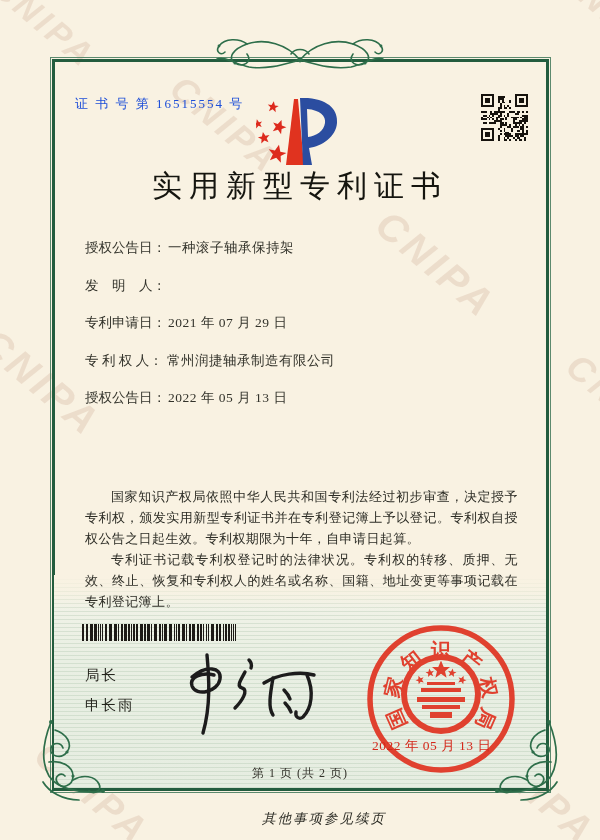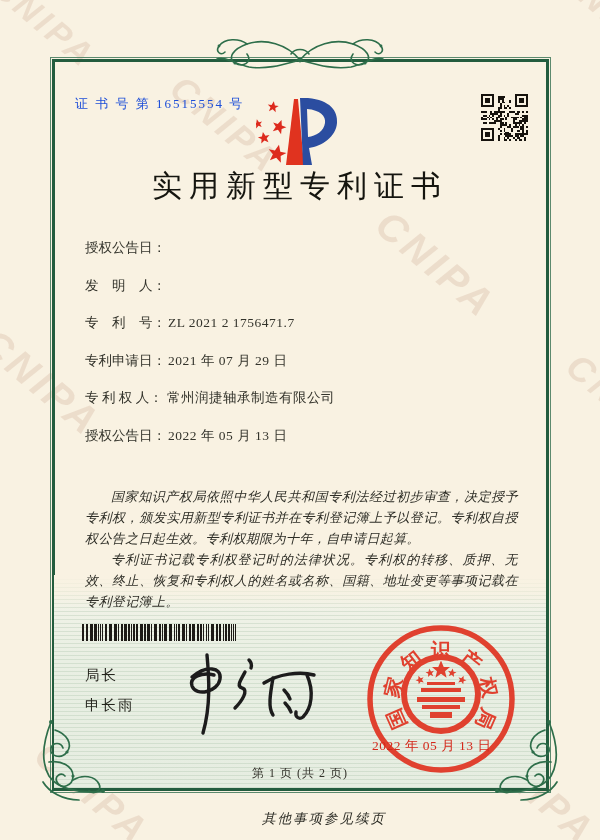--- a/index.html
+++ b/index.html
@@ -54,21 +54,21 @@
   }
   
   .fields{position:absolute;left:85px;top:239px;width:440px;z-index:5;}
   .frow{display:flex;margin-bottom:19.5px;font-size:13.5px;line-height:18px;color:#33332b;}
   .flabel{flex:0 0 80px;white-space:nowrap;}
   .fvalue{margin-left:2px;letter-spacing:0.5px;white-space:nowrap;}
   .frow.double .pair2{margin-left:64px;display:flex;}
   
   .bodytext{
     position:absolute;left:85px;top:486px;width:433px;z-index:5;
-    font-style:italic;font-size:13px;line-height:21px;color:#2d2d26;
+    font-size:13px;line-height:21px;color:#2d2d26;
     text-align:justify;
   }
   .bodytext p{margin:0;text-indent:2em;letter-spacing:0.4px;}
   
   .barcode{position:absolute;left:82px;top:624px;z-index:5;}
   .director{position:absolute;left:85px;top:666px;z-index:5;font-size:14.5px;color:#26261f;letter-spacing:2px;}
   .director div{margin-bottom:11px;}
   .signature{position:absolute;left:178px;top:645px;z-index:5;}
   .seal{position:absolute;left:364px;top:622px;z-index:5;}
   .seal-date{
@@ -366,27 +366,24 @@
     <rect x="20" y="24" width="1" height="1" fill="#17130e"></rect>
     <rect x="21" y="24" width="1" height="1" fill="#17130e"></rect>
     <rect x="23" y="24" width="1" height="1" fill="#17130e"></rect>
   </svg>
 
 <div class="title">实用新型专利证书</div>
 
 <div class="fields">
   <div class="frow">
     <span class="flabel">授权公告日：</span>
+    <span class="fvalue">一种滚子轴承保持架</span>
   </div>
   <div class="frow">
     <span class="flabel">发　明　人：</span>
-  </div>
-  <div class="frow">
-    <span class="flabel">专　利　号：</span>
-    <span class="fvalue">ZL 2021 2 1756471.7</span>
   </div>
   <div class="frow">
     <span class="flabel">专利申请日：</span>
     <span class="fvalue">2021 年 07 月 29 日</span>
   </div>
   <div class="frow">
     <span class="flabel">专 利 权 人：</span>
     <span class="fvalue">常州润捷轴承制造有限公司</span>
   </div>
   <div class="frow double">

